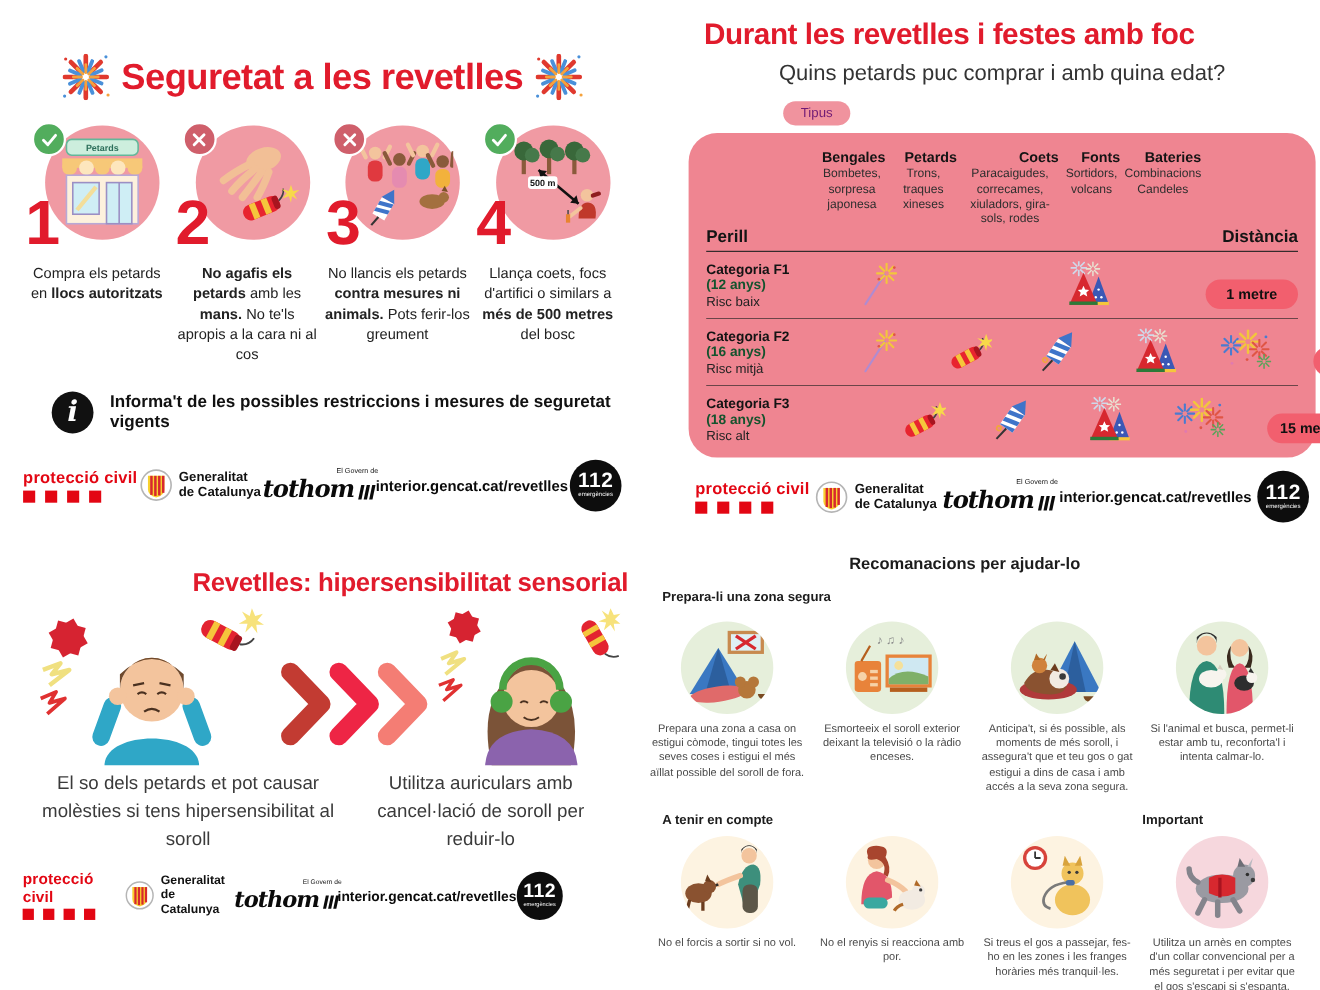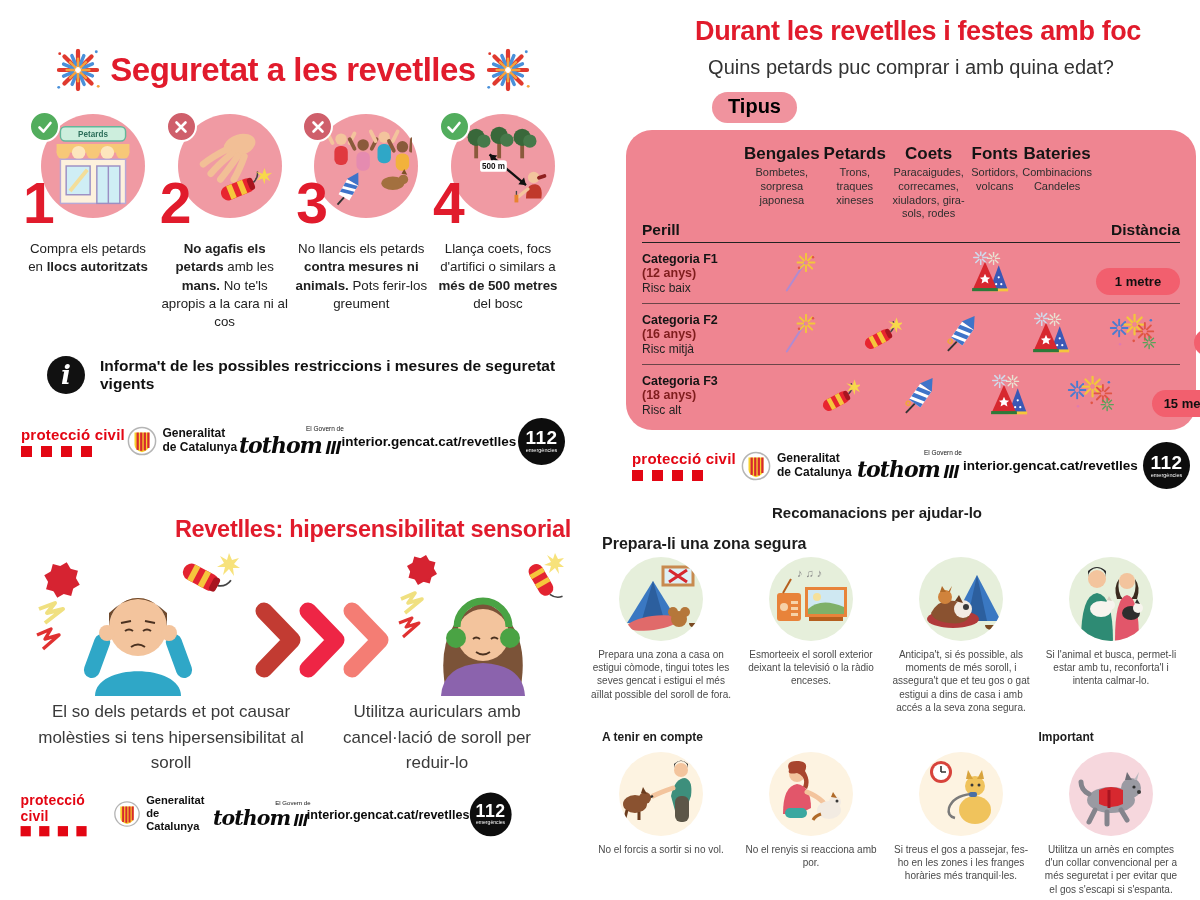--- a/index.html
+++ b/index.html
@@ -43,50 +43,50 @@
   .tothom-word b { font-family:"DejaVu Serif", serif; font-style:italic; font-weight:700; font-size:22px; letter-spacing:-1px; color:#0a0a0a; }
   .tothom-bars { display:flex; margin:0 0 4px 3px; }
   .tothom-bars i { width:2.5px; height:13px; background:#0a0a0a; margin-left:2.5px; transform:skewX(-12deg); display:block; }
   .site-url { font-weight:700; font-size:13.5px; color:#0a0a0a; }
   .e112 { width:47px; height:47px; border-radius:50%; background:#0d0d0d; color:#fff; display:flex; flex-direction:column; align-items:center; justify-content:center; line-height:1; }
   .e112 .n { font-size:19px; font-weight:800; letter-spacing:0.5px; }
   .e112 .l { font-size:5.5px; margin-top:1px; }
   .footer.small { transform:scale(0.93); transform-origin:left center; margin-top:14px; }
 
   
-  .tr-title { font-size:27px; font-weight:800; color:#e11b2c; margin-left:14px; letter-spacing:-0.4px;text-align:center; }
+  .tr-title { font-size:27px; font-weight:800; color:#e11b2c; margin-left:14px; letter-spacing:-0.4px; }
   .tr-subtitle { font-size:20px; color:#333; text-align:center; margin-top:9px; }
-  .tipus-pill { display:inline-block; margin:13px 0 7px 86px; background:#f0939e; color:#000000; font-weight:700; font-size:20px; padding:3px 16px 5px; border-radius:16px; }
+  .tipus-pill { display:inline-block; margin:13px 0 7px 86px; background:#f0939e; color:#701a75; font-weight:400; font-size:12px; padding:3px 16px 5px; border-radius:16px; }
   .fw-table { background:#ef8591; border-radius:26px; padding:14px 16px 4px; }
   .tgrid { display:grid; grid-template-columns:98px 1fr 1fr 1.45fr 0.85fr 1fr 84px; column-gap:4px; align-items:center; }
   .col-head { text-align:center; align-self:start; }
-  .col-name { font-weight:700; font-size:17px; color:#141414; }
+  .col-name { font-weight:700; font-size:13px; color:#141414;text-align:right; }
   .col-sub { font-size:11px; color:#2e2e2e; line-height:1.25; margin-top:2px; }
   .perill-row { display:flex; justify-content:space-between; align-items:flex-end; margin-top:0px; }
   .perill-label,.dist-label { font-weight:700; font-size:15.5px; color:#141414; }
   .t-rule { border-bottom:1.6px solid #222; margin-top:3px; }
   .t-row { min-height:61px; border-bottom:1px solid rgba(35,35,35,0.65); padding:3px 0;gap:38px; }
   .t-row.last { border-bottom:none; }
   .row-label .c1 { font-weight:700; font-size:12.5px; color:#141414; }
-  .row-label .c2 { font-weight:700; font-size:12.5px; color:#7f1d1d; }
+  .row-label .c2 { font-weight:700; font-size:12.5px; color:#14532d; }
   .row-label .c3 { font-size:12px; color:#222; margin-top:1px; }
   .icon-cell { display:flex; justify-content:center; }
   .dist-pill { background:#f25f6e; border-radius:17px; text-align:center; font-weight:700; font-size:13px; color:#101010; padding:6px 2px;margin-top:16px; }
 
   
   .bl-title { font-size:23.5px; font-weight:800; color:#e11b2c; text-align:right; margin-top:16px; letter-spacing:-0.3px; }
   .bl-illus { position:relative; height:148px; margin-top:6px; }
   .bl-captions { display:flex; justify-content:space-between; padding:0 22px; margin-top:2px; }
   .bl-cap { font-size:17px; color:#3a3a3a; text-align:center; line-height:1.5; }
   .bl-cap.left { width:268px; }
   .bl-cap.right { width:216px; margin-right:4px; }
 
   
   .br-title { text-align:center; font-weight:700; font-size:15px; color:#1c1c1c; margin-top:8px; }
-  .br-section { font-weight:700; font-size:16px; color:#1c1c1c; margin:14px 0 4px 22px; }
+  .br-section { font-weight:700; font-size:12px; color:#1c1c1c; margin:14px 0 16px 22px; }
   .pets-grid { display:grid; grid-template-columns:repeat(4,1fr); column-gap:8px; padding:0 10px; }
   .pet-card { display:flex; flex-direction:column; align-items:center; }
   .pet-circle { width:84px; height:84px; border-radius:50%; overflow:hidden; position:relative; }
   .bg-green { background:#e6efdb; } .bg-cream { background:#fdf3e1; } .bg-pink { background:#f6d7dd; }
   .pet-cap { font-size:10px; color:#4a4a4a; text-align:center; line-height:1.32; margin-top:7px; width:142px; }
   .labels-row { display:grid; grid-template-columns:repeat(4,1fr); column-gap:8px; padding:0 10px; margin-top:16px; }
   .labels-row .lab { font-weight:700; font-size:12px; color:#1c1c1c; padding-left:12px; margin-bottom:8px; }
 </style>
 </head>
 <body>
@@ -639,21 +639,21 @@
           <path d="M50,13 L68,25 M68,13 L50,25" stroke="#d7282f" stroke-width="3"></path>
           <path d="M8,66 L34,24 L60,66 Z" fill="#3a78c2"></path>
           <path d="M34,24 L46,66 L22,66 Z" fill="#2c5f9e"></path>
           <ellipse cx="34" cy="66" rx="26" ry="7" fill="#e06a6a" transform="rotate(-8 34 66)"></ellipse>
           <circle cx="60" cy="62" r="8" fill="#b5773a"></circle>
             <circle cx="54" cy="55" r="5" fill="#b5773a"></circle>
             <circle cx="66" cy="55" r="5" fill="#b5773a"></circle>
           <path d="M70,66 a6,5 0 0 0 12,0 Z" fill="#7a4a22"></path>
         </svg>
       </div>
-      <p class="pet-cap">Prepara una zona a casa on estigui còmode, tingui totes les seves gencat i estigui el més aïllat possible del soroll de fora.</p>
+      <p class="pet-cap">Prepara una zona a casa on estigui còmode, tingui totes les seves coses i estigui el més aïllat possible del soroll de fora.</p>
     </div>
     <div class="pet-card">
       <div class="pet-circle bg-green">
         <svg width="84" height="84" viewBox="0 0 84 84">
           <text x="28" y="20" font-size="11" fill="#8a8a8a">♪ ♫ ♪</text>
           <rect x="8" y="36" width="24" height="28" rx="3" fill="#e8833a"></rect>
           <circle cx="15" cy="50" r="4" fill="#f6d2a8"></circle>
             <rect x="22" y="44" width="7" height="3" fill="#f6d2a8"></rect>
           <rect x="22" y="50" width="7" height="3" fill="#f6d2a8"></rect>
             <rect x="22" y="56" width="7" height="3" fill="#f6d2a8"></rect>

